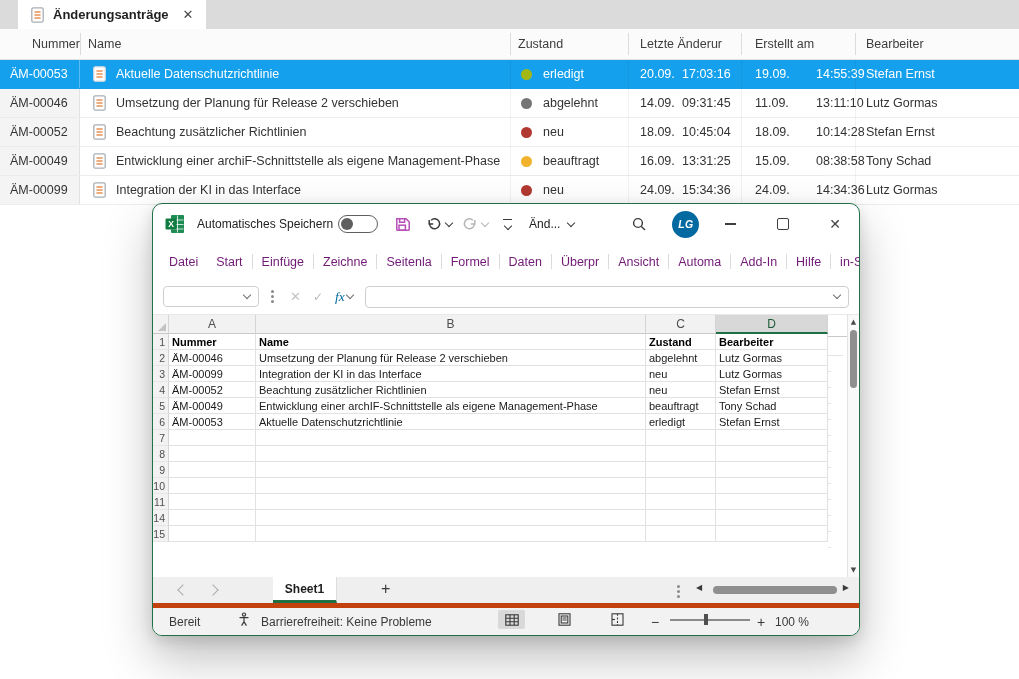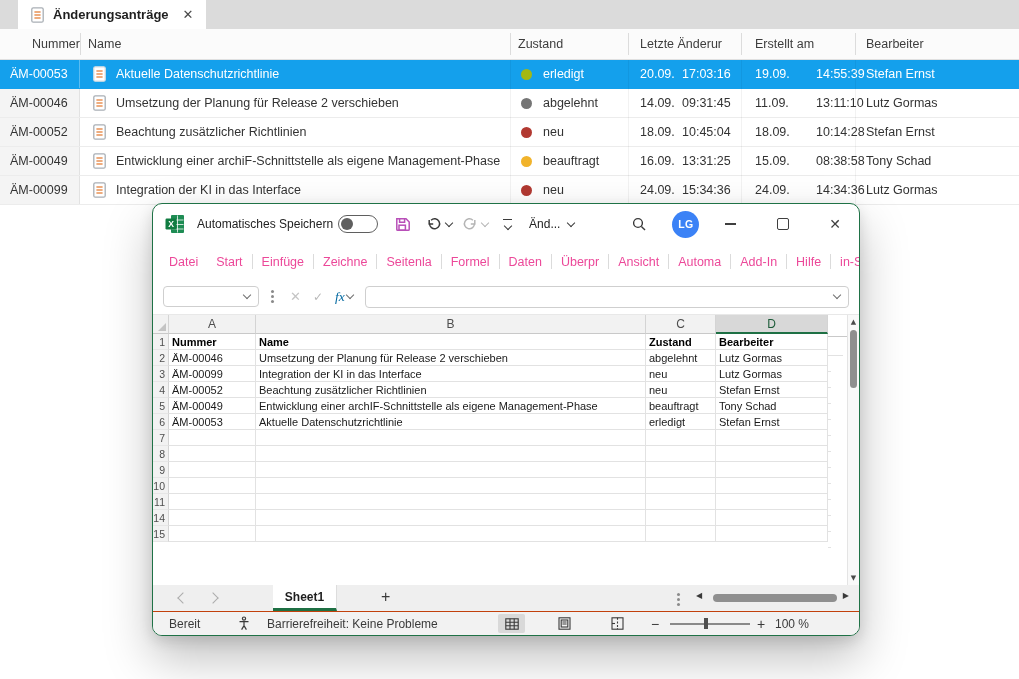--- a/index.html
+++ b/index.html
@@ -46,27 +46,27 @@
   .toggle .knob{position:absolute;left:2px;top:2px;width:12px;height:12px;border-radius:50%;background:#5F5F5F;}
   .qicon{margin-left:14px;display:flex;align-items:center;}
   .chv{display:inline-block;width:6px;height:6px;border-right:1.4px solid currentColor;
        border-bottom:1.4px solid currentColor;transform:rotate(45deg);margin-left:4px;margin-top:-3px;}
   .chv.small{width:5px;height:5px;}
   .gray{color:#B5B5B5;} .dark{color:#3B3B3B;}
   .qat{margin-left:14px;width:11px;color:#3B3B3B;display:flex;flex-direction:column;align-items:center;}
   .qat .bar{width:9px;height:1.5px;background:#3B3B3B;margin-bottom:3px;}
   .doc-title{margin-left:16px;color:#222;display:flex;align-items:center;}
   .x-search{margin-left:auto;display:flex;align-items:center;}
-  .x-avatar{margin-left:24px;width:27px;height:27px;border-radius:50%;background:#3b82f6;color:#fff;
-            font-size:10.5px;font-weight:bold;display:flex;align-items:center;justify-content:center;letter-spacing:.3px;}
+  .x-avatar{margin-left:24px;width:27px;height:27px;border-radius:50%;background:#0369a1;color:#fff;
+            font-size:10.5px;font-weight:bold;display:flex;align-items:center;justify-content:center;letter-spacing:.3px;font-style:italic;}
   .x-min{margin-left:26px;width:11px;height:1.5px;background:#3F3F3F;}
   .x-max{margin-left:41px;width:10px;height:10px;border:1.4px solid #3F3F3F;border-radius:2px;}
   .x-close{margin-left:40px;margin-right:6px;font-size:14px;color:#3F3F3F;line-height:1;}
 
-  .x-ribbon{height:35px;flex:none;display:flex;align-items:center;padding:0 14px;font-size:12.5px;color:#ec4899;}
+  .x-ribbon{height:35px;flex:none;display:flex;align-items:center;padding:0 14px;font-size:12.5px;color:#701a75;}
   .rtab{padding:0 9px;white-space:nowrap;}
   .rtab:first-child{padding-left:2px;}
   .rsep{width:1px;height:15px;background:#DBDBDB;flex:none;}
 
   .x-formula{height:35px;flex:none;display:flex;align-items:center;padding:0 10px;}
   .name-box{width:96px;height:21px;border:1px solid #CFCFCF;border-radius:4px;position:relative;
             font-size:11px;display:flex;align-items:center;padding-left:6px;box-sizing:border-box;color:#333;}
   .name-box .chv,.f-input .chv{position:absolute;right:8px;top:8px;color:#6E6E6E;}
   .vdots{width:3px;height:3px;border-radius:50%;background:#8A8A8A;margin:0 10px 0 12px;
          box-shadow:0 5px 0 #8A8A8A,0 -5px 0 #8A8A8A;}
@@ -108,24 +108,24 @@
   .nav-next{left:56px;transform:rotate(225deg);}
   .sheet-tab{position:absolute;left:120px;top:0;bottom:0;width:64px;background:#fff;
              border-bottom:3px solid #1E7044;box-sizing:border-box;display:flex;align-items:center;
              justify-content:center;font-weight:bold;color:#1E1E1E;border-right:1px solid #DDD;}
   .add-sheet{position:absolute;left:228px;top:3px;font-size:16px;color:#3A3A3A;}
   .htabs-dots{position:absolute;left:524px;top:13px;margin:0;}
   .hs-left{position:absolute;left:543px;top:6px;font-family:"DejaVu Sans",sans-serif;font-size:8px;color:#3A3A3A;}
   .hs-right{position:absolute;right:10px;top:6px;font-family:"DejaVu Sans",sans-serif;font-size:8px;color:#3A3A3A;}
   .hthumb{position:absolute;left:560px;top:9px;width:124px;height:8px;background:#8F8F8F;border-radius:4px;}
 
-  .x-status{height:24px;flex:none;background:#F2F2F2;border-top:1px solid #c2410c;box-sizing:border-box;
+  .x-status{height:32px;flex:none;background:#F2F2F2;border-top:5px solid #c2410c;box-sizing:border-box;
             position:relative;font-size:12px;color:#3A3A3A;}
   .x-status .txt{position:absolute;top:0;height:100%;display:flex;align-items:center;}
-  .st-mode{left:16px;} .st-acc-ic{left:84px;top:4px;position:absolute;} .st-acc{left:114px;text-align:center;}
+  .st-mode{left:16px;} .st-acc-ic{left:84px;top:4px;position:absolute;} .st-acc{left:108px;text-align:center;}
   .vbtn{position:absolute;top:2px;width:27px;height:19px;border-radius:2px;display:flex;
         align-items:center;justify-content:center;}
   .vbtn.active{background:#D9D9D9;}
   .v1{left:345px;} .v2{left:398px;} .v3{left:451px;}
   .zo-minus{left:498px;font-size:14px;} .zo-plus{left:604px;font-size:14px;}
   .ztrack{position:absolute;left:517px;top:11px;width:80px;height:1.5px;background:#8A8A8A;}
   .zthumb{position:absolute;left:551px;top:6px;width:4px;height:11px;background:#4F4F4F;}
   .zlabel{left:622px;}
 </style>
 </head>

